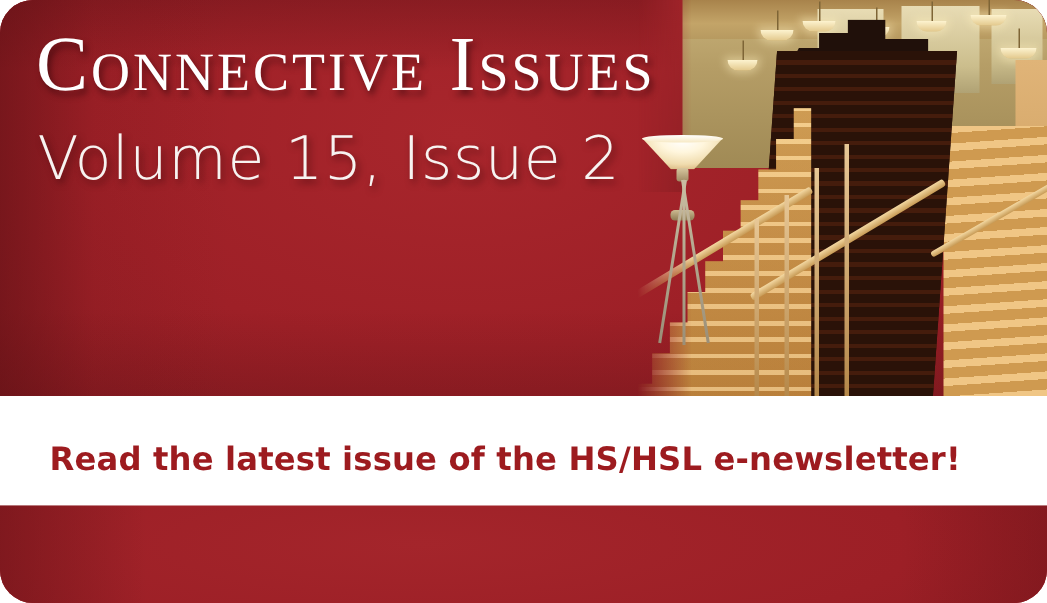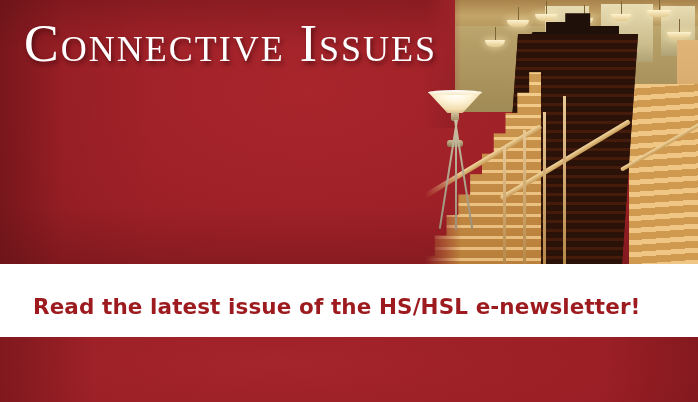--- a/index.html
+++ b/index.html
@@ -10,20 +10,21 @@
   body {
     font-family: "Liberation Sans", sans-serif;
   }
 
   #banner {
     position: relative;
     width: 698px;
     height: 402px;
     overflow: hidden;
     background: #9e2027;
+    border-radius: 22px;
   }
 
   
   .hero-bg {
     position: absolute;
     left: 0; top: 0;
     width: 698px;
     height: 264px;
     background:
       radial-gradient(ellipse 520px 300px at 44% 34%, #a8262c 0%, #9e2027 48%, #8d1c22 100%);
@@ -332,20 +333,21 @@
     <div class="lamp-shade"></div>
     <div class="lamp-rim"></div>
     <div class="lamp-neck"></div>
     <div class="lamp-collar"></div>
     <div class="lamp-leg" style="left:26px; transform: rotate(-9deg);"></div>
     <div class="lamp-leg" style="left:27px; transform: rotate(0deg);"></div>
     <div class="lamp-leg" style="left:28px; transform: rotate(9deg);"></div>
   </div>
 
   <h1 class="title">Connective Issues</h1>
+  <p class="subtitle">Volume 15, Issue 2</p>
 
   <div class="callout">
     <p class="callout-text">Read the latest issue of the HS/HSL e-newsletter!</p>
   </div>
 
   <div class="footer-strip"></div>
 
 </div>
 
 </body></html>

